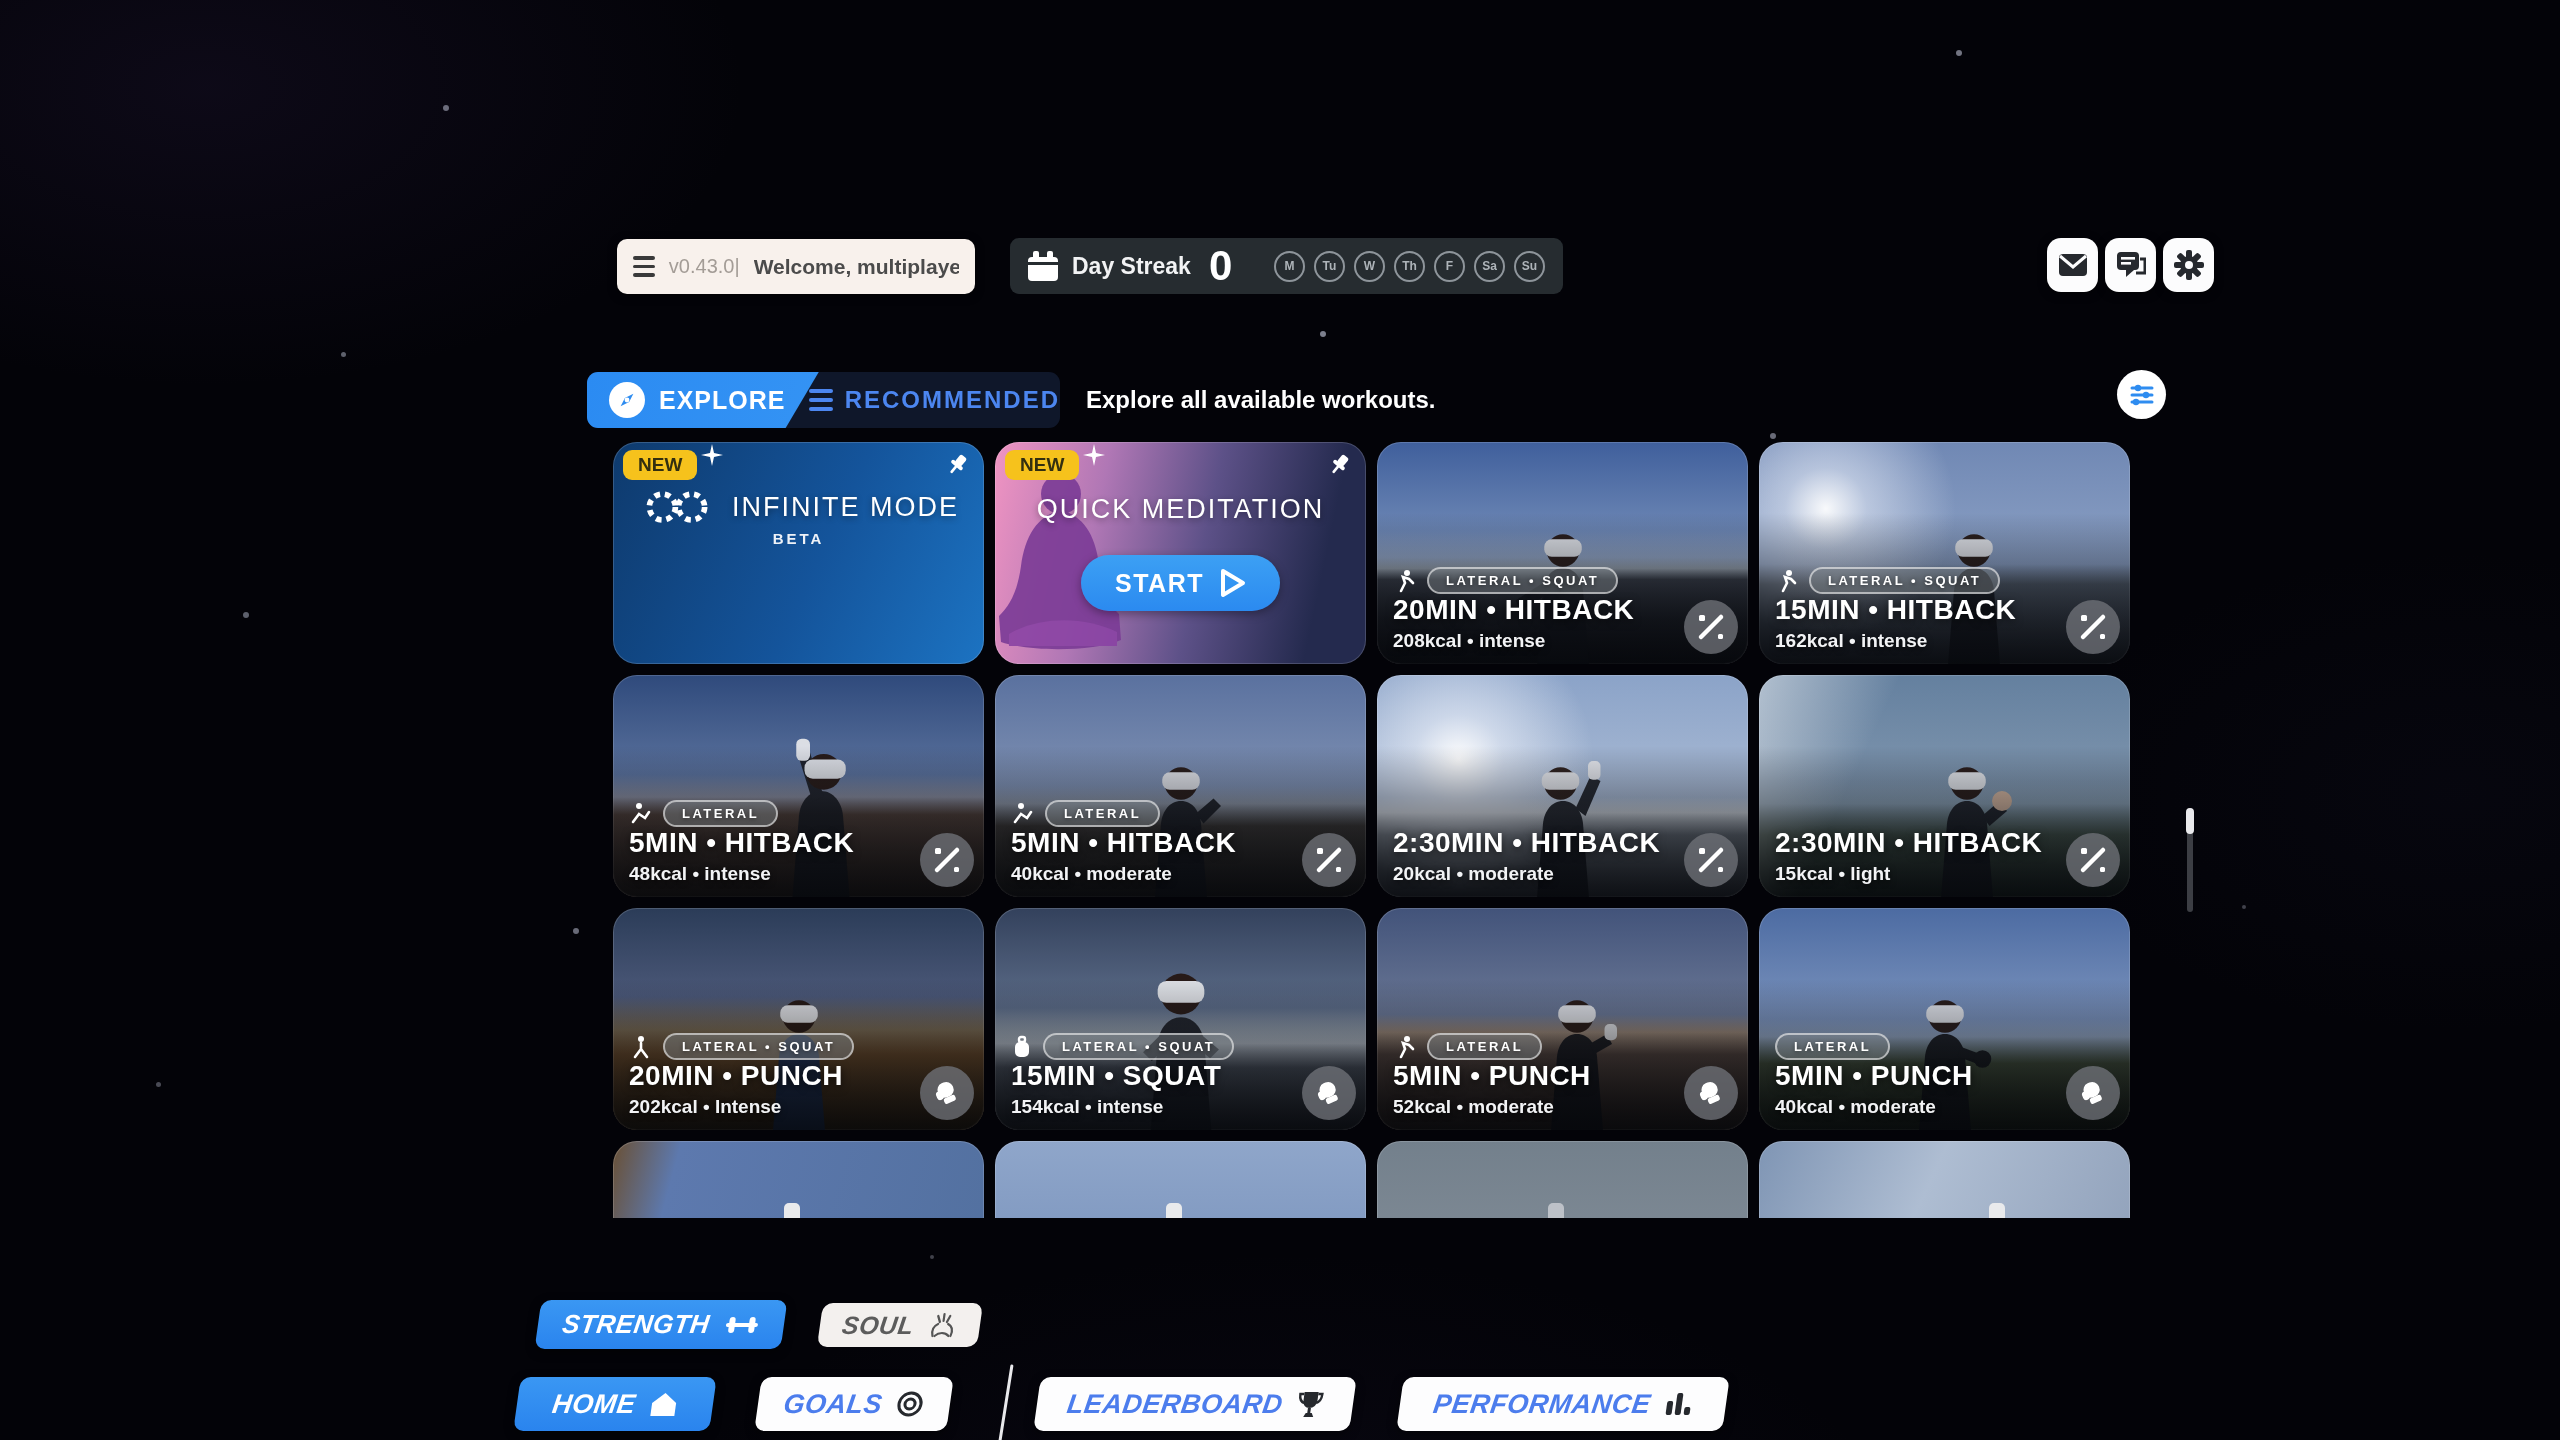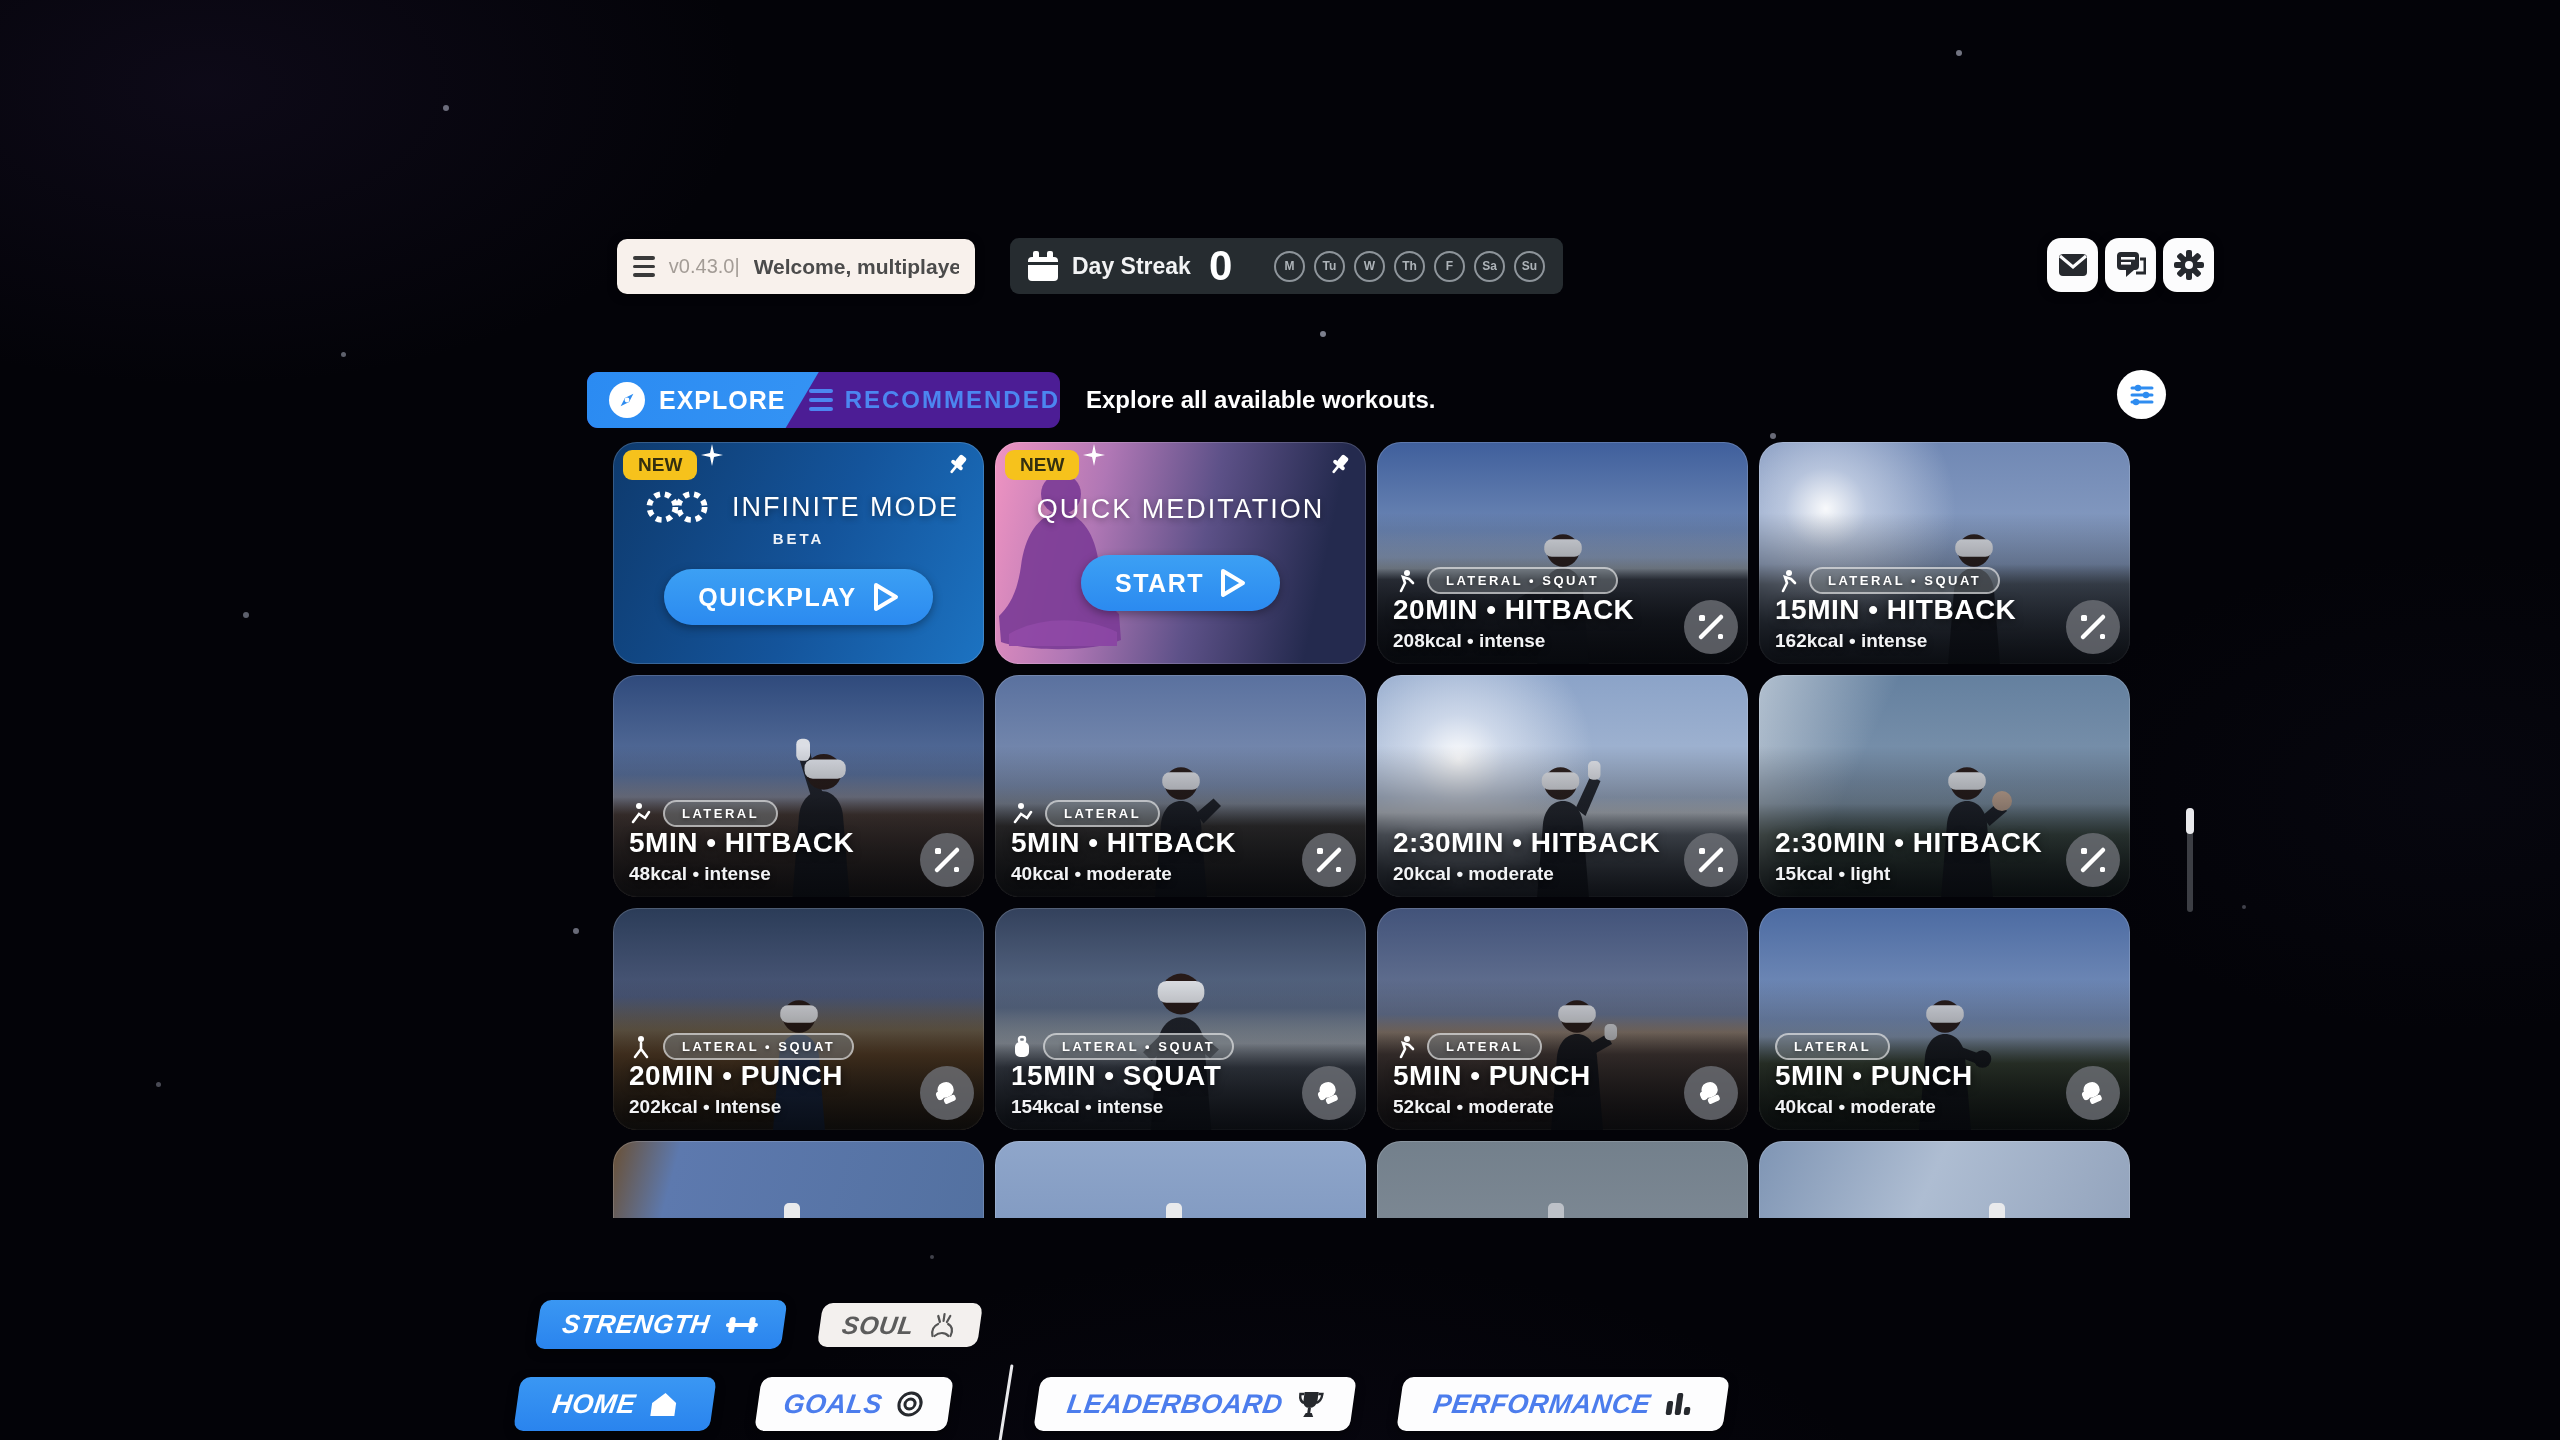--- a/index.html
+++ b/index.html
@@ -44,21 +44,21 @@
   .day-circle{width:31px;height:31px;border:2.5px solid #8e959b;border-radius:50%;
     color:#aeb4b9;font-size:12px;font-weight:bold;display:flex;align-items:center;justify-content:center;box-sizing:border-box;}
 
   .topbtn{position:absolute;top:238px;width:51px;height:54px;background:#fcfcfd;border-radius:14px;
     display:flex;align-items:center;justify-content:center;box-shadow:0 2px 8px rgba(0,0,0,.5);}
   .topbtn svg{display:block;}
 
   
   .tabs-pill{
     position:absolute;left:587px;top:372px;width:473px;height:56px;
-    background:#4c1d95;border-radius:11px;overflow:hidden;display:flex;align-items:center;
+    background:#0f172a;border-radius:11px;overflow:hidden;display:flex;align-items:center;
   }
   .tab-explore-bg{position:absolute;inset:0;background:linear-gradient(100deg,#2b8bf2,#3d9bf6);
     clip-path:polygon(0 0,49% 0,42% 100%,0 100%);}
   .tab-explore{position:relative;display:flex;align-items:center;gap:14px;padding-left:22px;width:46%;z-index:1;}
   .tab-explore .label{color:#fff;font-size:25px;font-weight:bold;letter-spacing:1px;}
   .compass{width:36px;height:36px;border-radius:50%;background:#fff;display:flex;align-items:center;justify-content:center;}
   .tab-reco{position:relative;display:flex;align-items:center;gap:12px;padding-left:14px;z-index:1;}
   .tab-reco .label{color:#4c86f0;font-size:24px;font-weight:bold;letter-spacing:2px;}
   .list-icon{display:flex;flex-direction:column;gap:5px;width:24px;}
   .list-icon span{height:4px;background:#4c86f0;border-radius:2px;}
@@ -270,26 +270,20 @@
     </svg>
     <div class="f-center">
       <div class="f-title-row">
         <svg width="78" height="42" viewBox="0 0 96 48">
           <circle cx="30" cy="24" r="16" fill="none" stroke="#fff" stroke-width="7" stroke-dasharray="7 6"></circle>
           <circle cx="66" cy="24" r="16" fill="none" stroke="#fff" stroke-width="7" stroke-dasharray="7 6"></circle>
         </svg>
         <span class="f-title">INFINITE MODE</span>
       </div>
       <span class="f-sub">BETA</span>
-      <button class="cta-btn">
-        <span class="label">QUICKPLAY</span>
-        <svg width="26" height="30" viewBox="0 0 26 30">
-          <polygon points="3,3 23,15 3,27" fill="none" stroke="#fff" stroke-width="4" stroke-linejoin="round"></polygon>
-        </svg>
-      </button>
     </div>
   </article>
 
   <article class="card f-meditation">
     <span class="badge-new">NEW</span>
     <svg class="sparkle" width="22" height="22" viewBox="0 0 22 22">
       <path d="M11 0 L13 9 L22 11 L13 13 L11 22 L9 13 L0 11 L9 9 Z" fill="#fff"></path>
     </svg>
     <svg class="pin" width="26" height="26" viewBox="0 0 26 26">
       <g transform="rotate(40 13 13)" fill="#fff">

